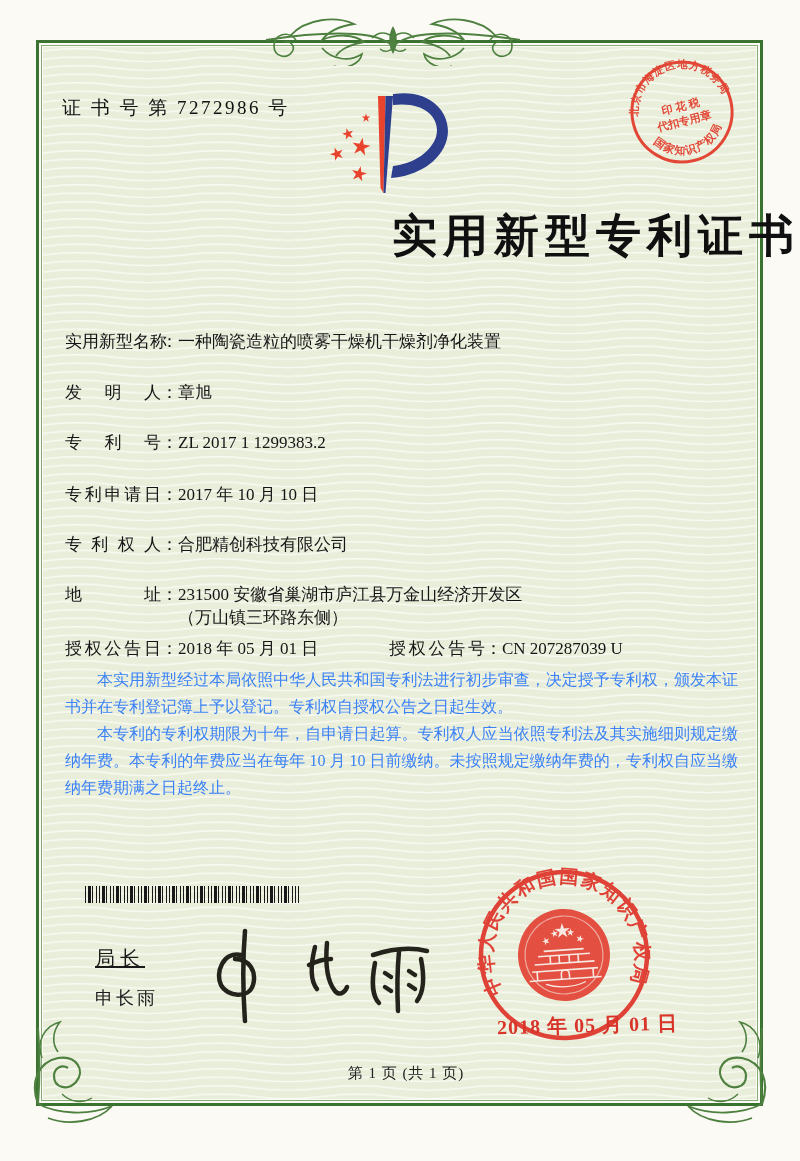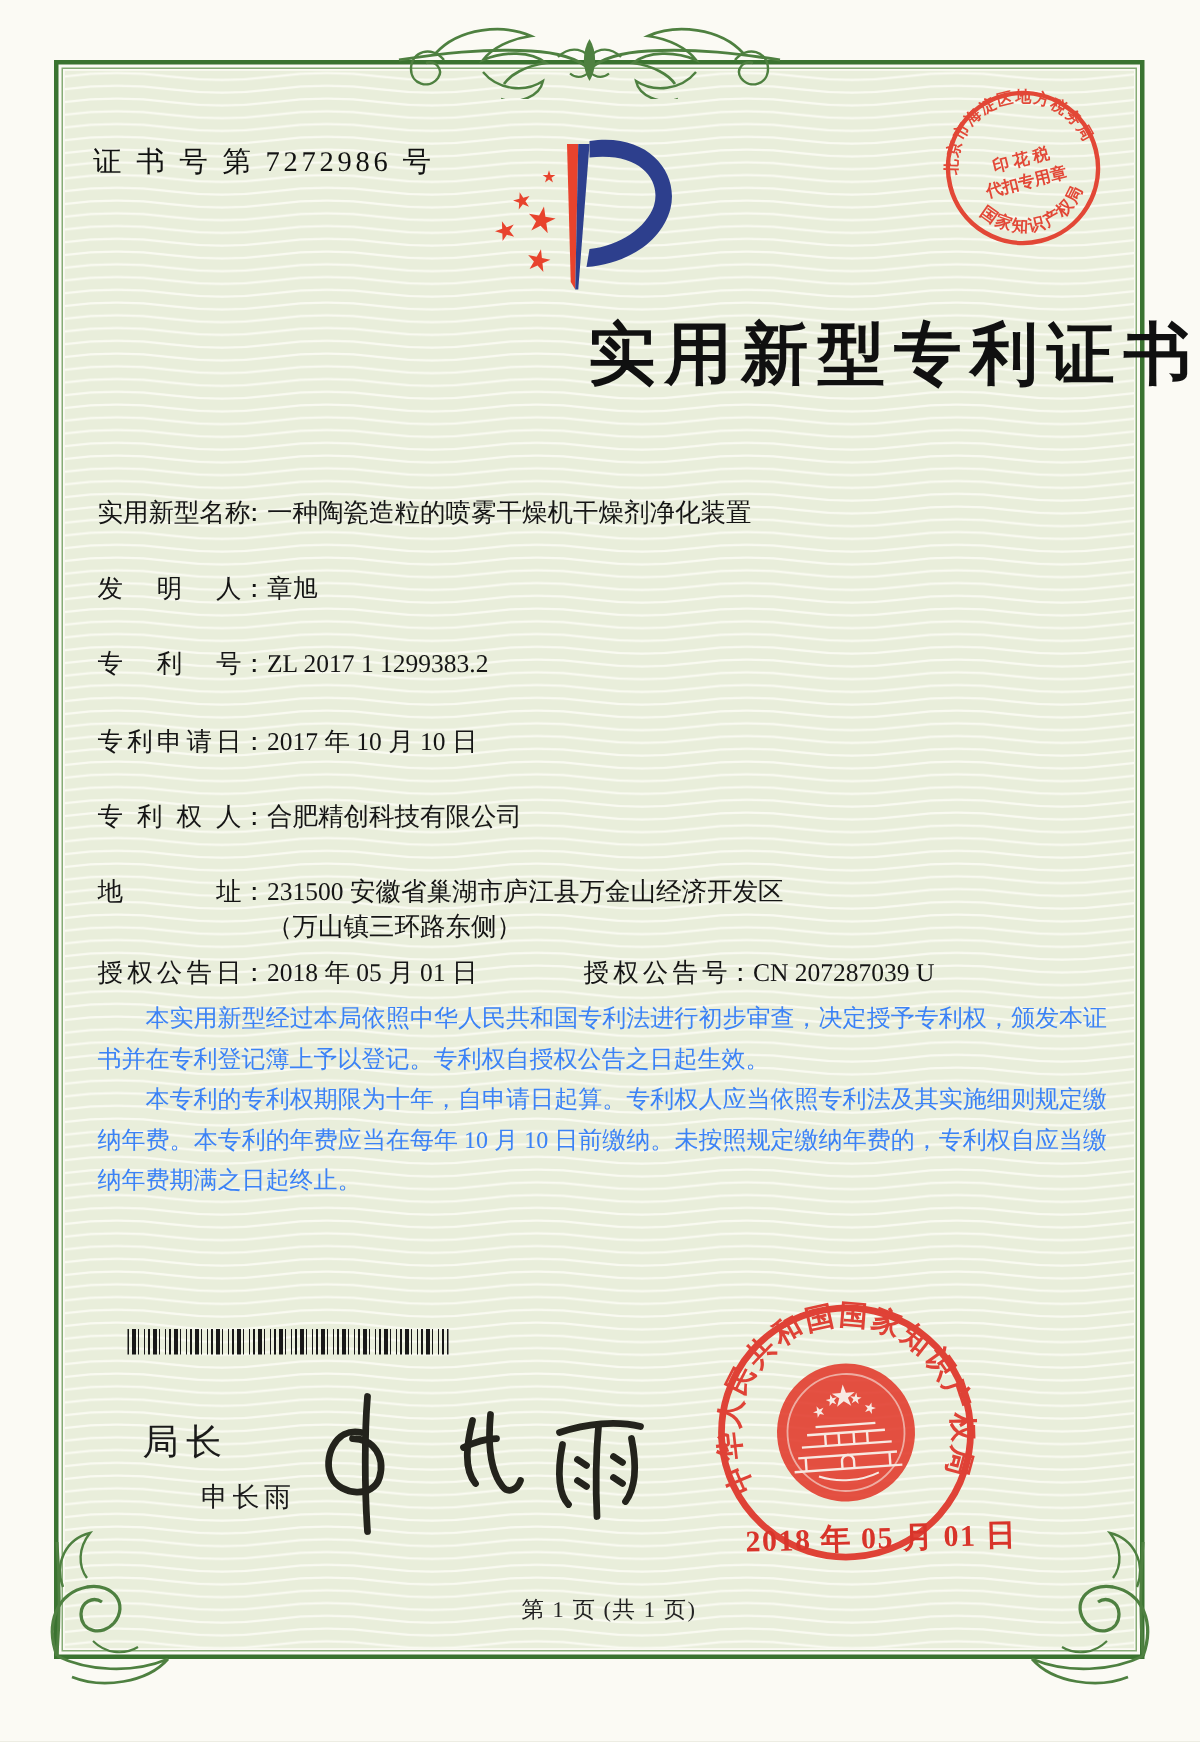--- a/index.html
+++ b/index.html
@@ -17,22 +17,22 @@
   .field-row{left:65px;font-size:17px;white-space:nowrap;color:#151515;}
   .flabel{display:inline-block;width:96px;text-align:justify;text-align-last:justify;}
   .addr-val{display:inline-block;width:365px;vertical-align:top;white-space:normal;line-height:23px;}
   .grant-right{position:absolute;left:298px;top:0;white-space:nowrap;margin-left:26px;}
   .paras{left:65px;top:666px;width:673px;}
   .paras p{margin:0;text-indent:2em;font-size:16px;line-height:27px;text-align:justify;color:#3b82f6;}
   .barcode{left:85px;top:886px;width:214px;height:17px;
     background:repeating-linear-gradient(90deg,#181818 0 1px,transparent 1px 3px,
       #181818 3px 6px,transparent 6px 7px,#181818 7px 8px,transparent 8px 11px,
       #181818 11px 12px,transparent 12px 14px);}
-  .director-title{left:95px;top:945px;font-size:24px;letter-spacing:5px;}
-  .director-name{left:95px;top:986px;font-size:18px;letter-spacing:3px;margin-left:39px;}
+  .director-title{left:95px;top:945px;font-size:20px;letter-spacing:5px;text-decoration:underline;}
+  .director-name{left:95px;top:986px;font-size:18px;letter-spacing:3px;}
   .seal-date{left:497px;top:1012px;font-size:20px;font-weight:700;color:#d8342a;
              letter-spacing:1px;transform:rotate(-1.5deg);z-index:4;}
   .footer{left:0;right:0;top:1064px;text-align:center;font-size:15px;letter-spacing:1px;color:#222;padding-left:12px;}
   .tax-stamp{left:627px;top:57px;width:110px;height:110px;transform:rotate(-14deg);opacity:.93;}
   .main-seal{left:476px;top:867px;width:176px;height:176px;transform:rotate(-4deg);opacity:.93;z-index:3;}
   .logo{left:323px;top:92px;width:150px;height:110px;}
   .sig{left:205px;top:925px;width:240px;height:100px;}
   .orn-top{left:262px;top:12px;width:262px;height:54px;}
   .orn-bl{left:28px;top:1018px;width:130px;height:115px;}
   .orn-br{left:642px;top:1018px;width:130px;height:115px;transform:scaleX(-1);}

